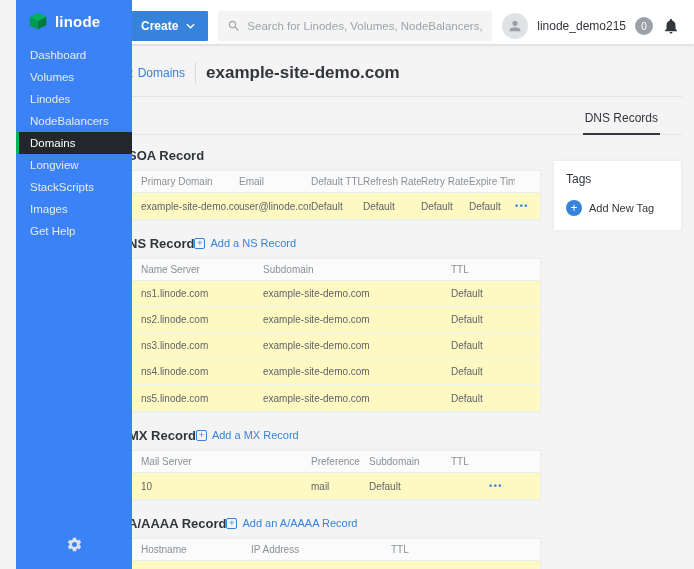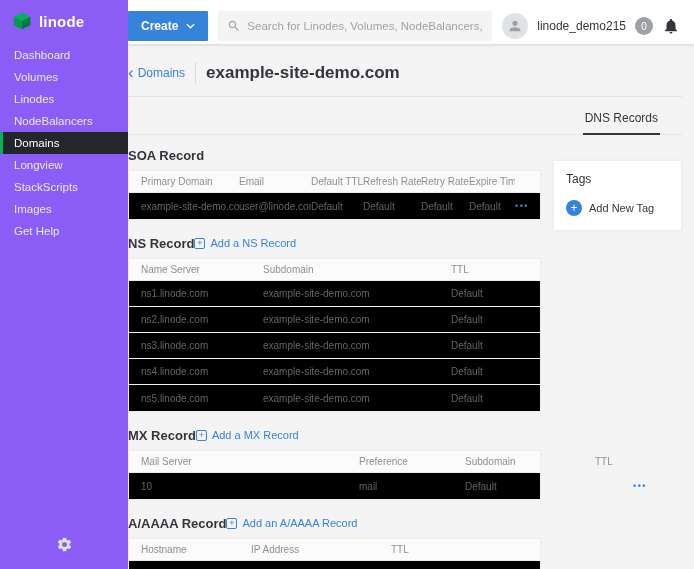--- a/index.html
+++ b/index.html
@@ -4,22 +4,22 @@
 <style>
   * { box-sizing: border-box; margin: 0; padding: 0; }
   html, body { width: 694px; height: 569px; overflow: hidden; }
   body {
     font-family: "Liberation Sans", "DejaVu Sans", sans-serif;
     background: #f4f4f4; color: #32363c; position: relative;
   }
 
   
   .sidebar {
-    position: absolute; left: 0; top: 0; width: 128px; height: 569px;
-    background: #8b5cf6; z-index: 5; display: flex; flex-direction: column;
+    position: absolute; left: 16px; top: 0; width: 116px; height: 569px;
+    background: #3b82f6; z-index: 5; display: flex; flex-direction: column;
   }
   .logo { display: flex; align-items: center; gap: 7px; padding: 11px 10px 13px 12px; cursor: pointer; }
   .logo-text { color: #fff; font-size: 15px; font-weight: bold; letter-spacing: .2px; }
   .nav-item {
     display: flex; align-items: center; padding: 5px 14px 5px 11px;
     font-size: 11.5px; color: #e9eaeb; cursor: pointer; border-left: 3px solid transparent;
   }
   .nav-item.active { background: #23262a; border-left-color: #02b159; color: #fff; }
   .gear-wrap { margin-top: auto; display: flex; justify-content: center; padding: 12px 0 16px; cursor: pointer; }
 
@@ -77,33 +77,33 @@
   .sec { margin-top: 15px; }
   .sec.first { margin-top: 12px; }
   .sec-head { display: flex; align-items: center; justify-content: flex-start; margin-bottom: 7px; height: 16px; }
   .sec-title { font-size: 13px; font-weight: bold; color: #32363c; }
   .add-link { display: flex; align-items: center; gap: 5px; color: #3683dc; font-size: 11px; cursor: pointer; }
   .plus-box {
     width: 11px; height: 11px; border: 1px solid #3683dc; border-radius: 2px;
     display: flex; align-items: center; justify-content: center; font-size: 9px; line-height: 1;
   }
 
-  .tbl { background: #000000; border: 1px solid #eceef0; box-shadow: 0 0 2px rgba(0,0,0,.05); }
+  .tbl { background: #fef9c3; border: 1px solid #eceef0; box-shadow: 0 0 2px rgba(0,0,0,.05); }
   .row { display: grid; align-items: center; padding: 0 12px; }
   .thead { height: 22px; background: #fbfbfb; border-bottom: 1px solid #e9ebed; color: #8a9095; font-size: 10px; }
   .trow { height: 26px; border-bottom: 1px solid #f2f3f4; font-size: 10px; color: #606469; }
   .trow:last-child { border-bottom: none; }
   .cell { white-space: nowrap; overflow: hidden; }
   .ellipsis-btn {
     justify-self: end; color: #3683dc; font-size: 9px; letter-spacing: 1.5px;
     cursor: pointer; background: none; border: none; font-weight: bold; font-family: inherit; padding: 0;
   }
   .soa-grid { grid-template-columns: 98px 72px 52px 58px 48px 46px 1fr; }
   .ns-grid  { grid-template-columns: 122px 188px 1fr; }
-  .mx-grid  { grid-template-columns: 170px 58px 82px 52px 1fr; gap: 48px; }
+  .mx-grid  { grid-template-columns: 170px 58px 82px 52px 1fr; }
   .a-grid   { grid-template-columns: 110px 140px 112px 1fr; }
 
   .tags-card { background: #fff; border: 1px solid #eceef0; box-shadow: 0 0 2px rgba(0,0,0,.05); padding: 11px 12px 14px; }
   .tags-title { font-size: 12px; font-weight: normal; color: #32363c; margin-bottom: 14px; }
   .add-tag { display: flex; align-items: center; gap: 7px; font-size: 11px; color: #32363c; cursor: pointer; }
   .plus-circle {
     width: 16px; height: 16px; border-radius: 50%; background: #3683dc; color: #fff;
     display: flex; align-items: center; justify-content: center; font-size: 12px; line-height: 1; flex: none;
   }
 </style>

